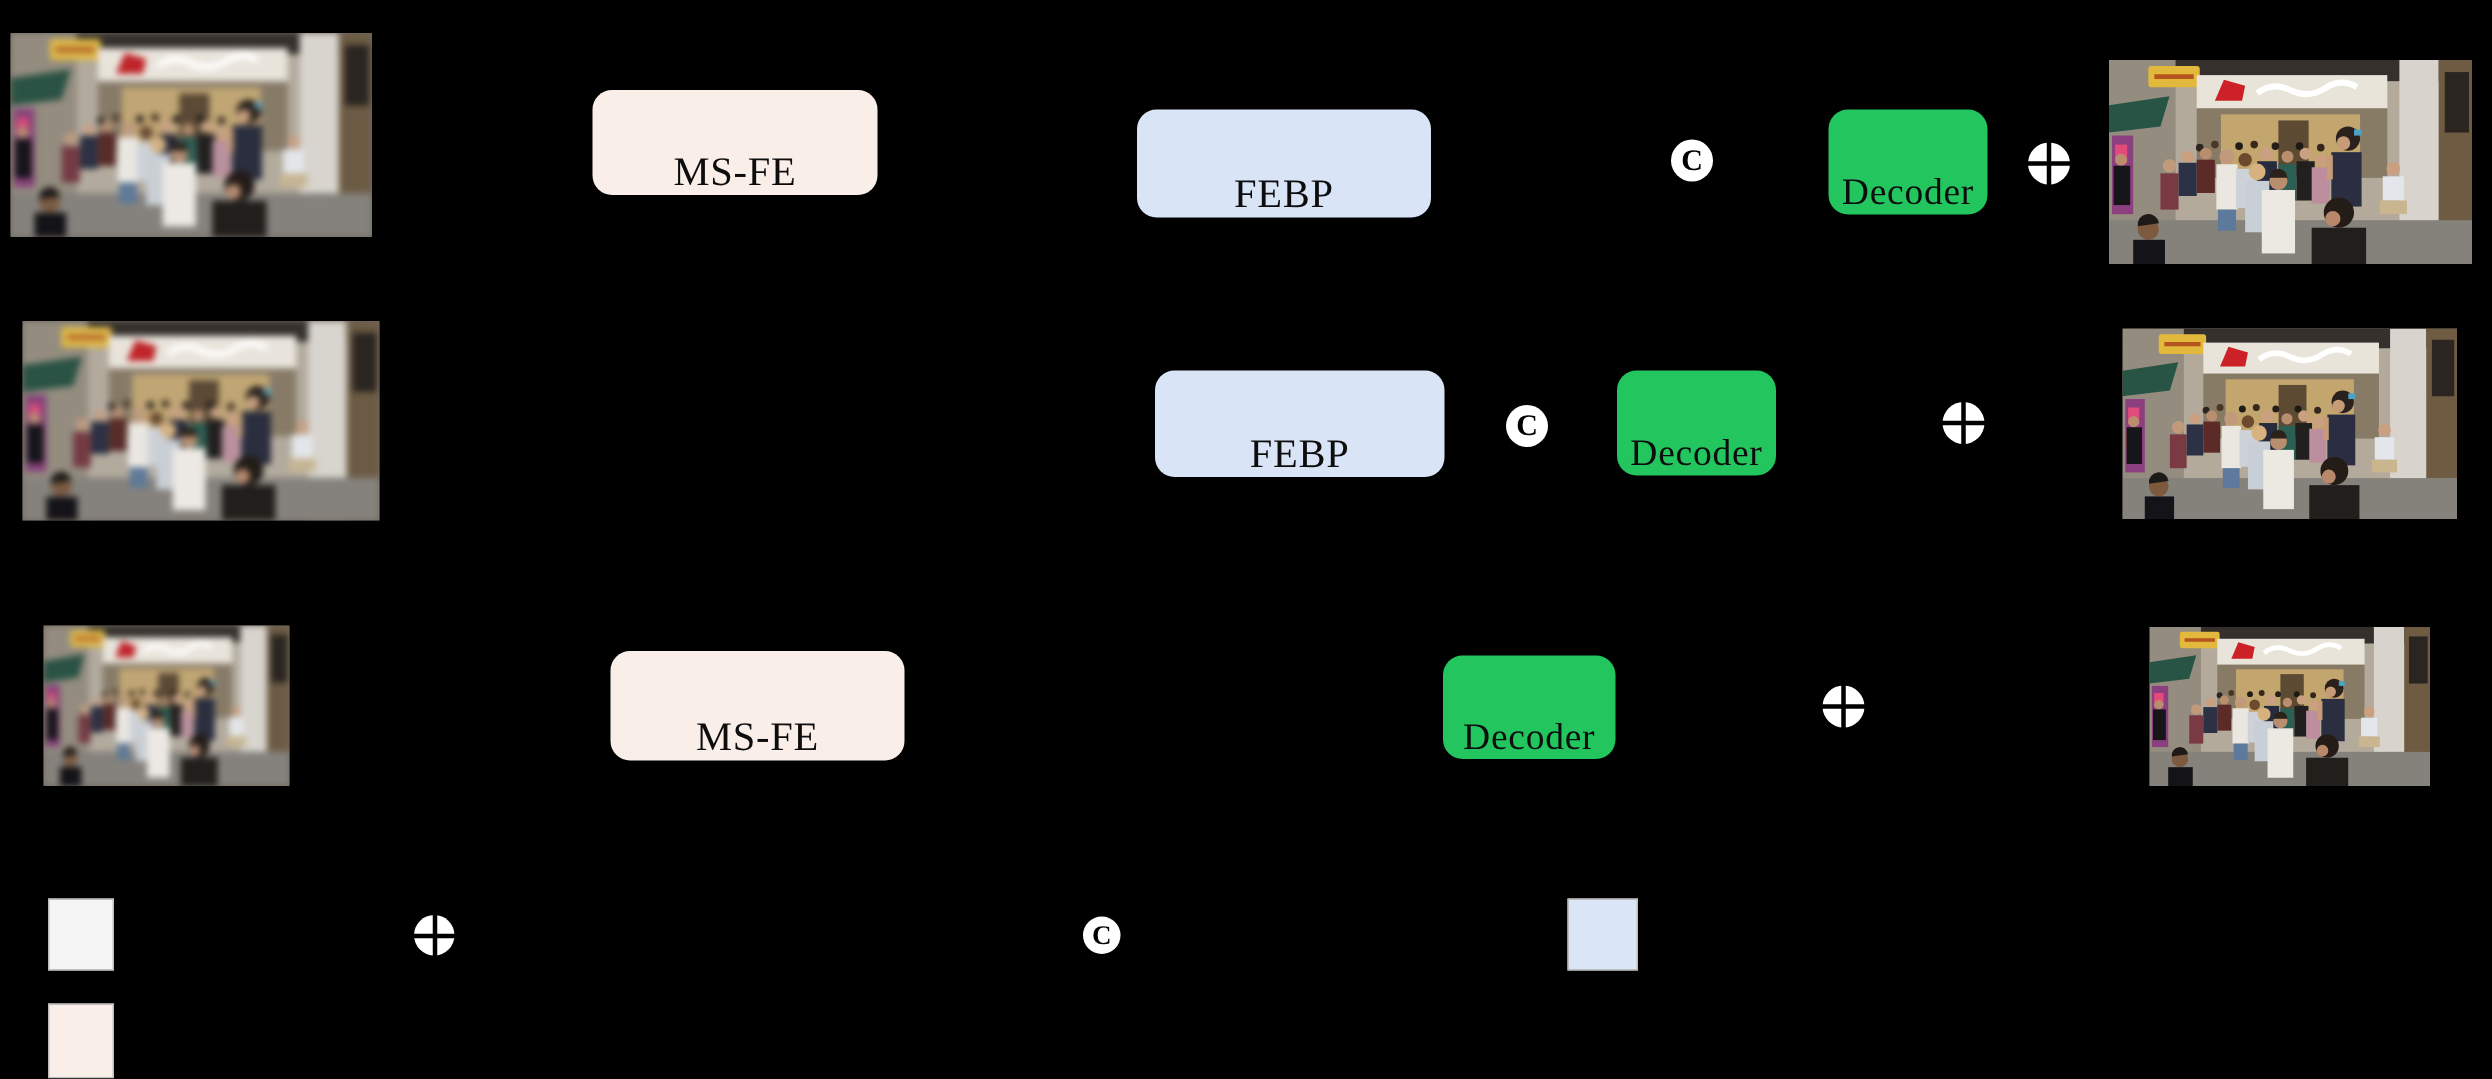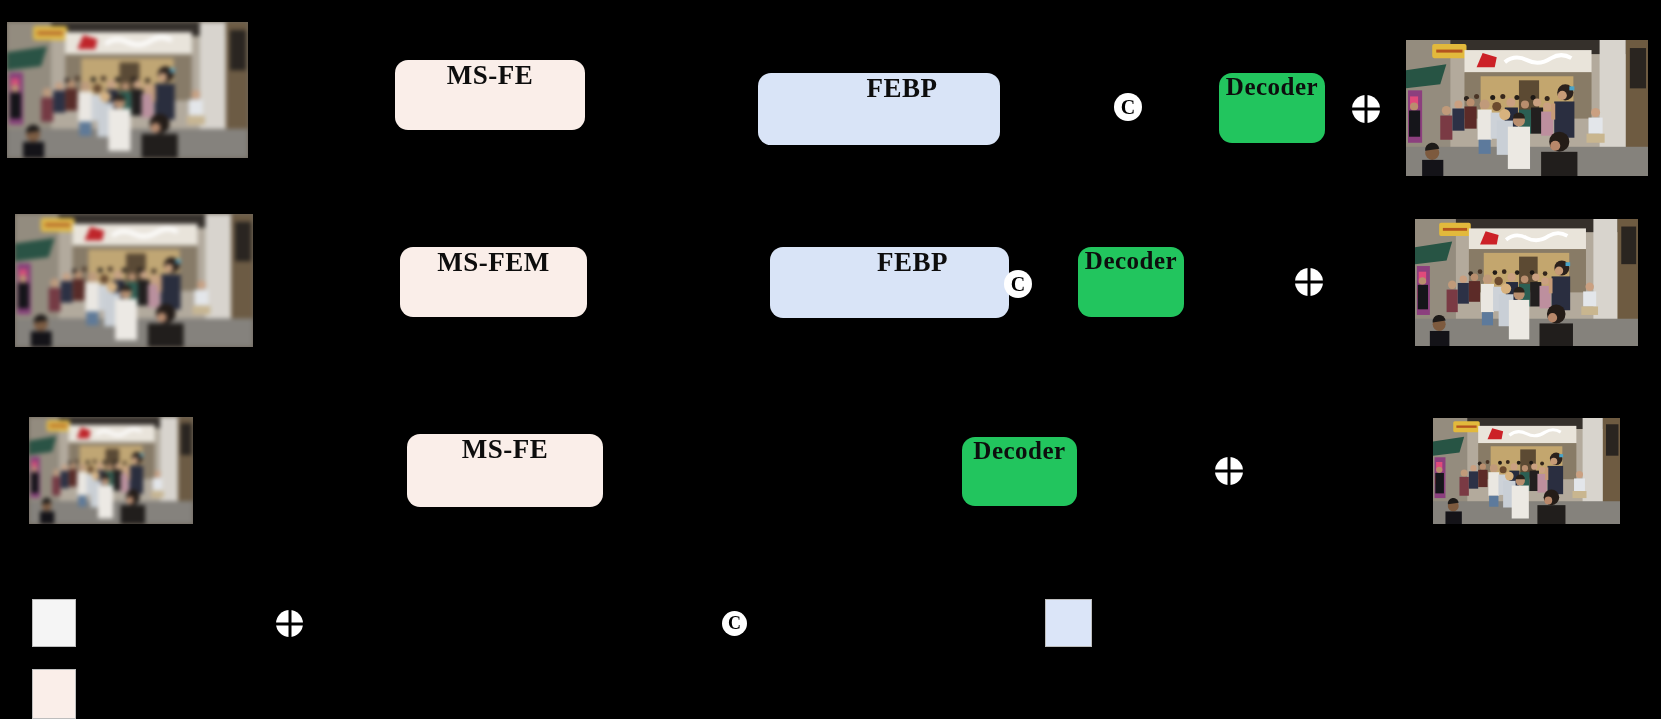--- a/index.html
+++ b/index.html
@@ -2,26 +2,26 @@
 <html><head>
 <meta charset="utf-8">
 <style>
   html,body{margin:0;padding:0;background:#000;}
   .canvas{
     position:relative;width:1661px;height:719px;background:#000000;overflow:hidden;
     font-family:"Liberation Serif","DejaVu Serif",serif;
   }
   
   .node{
-    position:absolute;display:flex;align-items:flex-start;justify-content:center;
-    border-radius:13px;font-weight:bold;font-size:27px;color:#0d0d0d;
+    position:absolute;display:flex;align-items:flex-end;justify-content:center;
+    border-radius:13px;font-weight:normal;font-size:27px;color:#0d0d0d;
     letter-spacing:0.5px;
   }
   .node.pink{background:#FAEEE9;}
-  .node.blue{background:#D9E4F7;padding-left:46px;}
+  .node.blue{background:#D9E4F7;}
   .node.white{background:#22c55e;}
   
   .op{position:absolute;background:#ffffff;border-radius:50%;}
   .op-c{
     display:flex;align-items:center;justify-content:center;
     font-weight:bold;font-size:20px;color:#000;
     font-family:"Liberation Serif","DejaVu Serif",serif;
   }
   .op-c.small{font-size:18px;}
   .op-add::before,.op-add::after{content:"";position:absolute;background:#000;}
@@ -147,23 +147,20 @@
     <svg viewBox="0 0 240 135" preserveAspectRatio="none">
         <use href="#scene-g" xlink:href="#scene-g"></use>
       </svg>
   </div>
 
   <div class="photo blurry" style="left:15px;top:214px;width:238px;height:133px;">
     <svg viewBox="0 0 240 135" preserveAspectRatio="none">
         <use href="#scene-g" xlink:href="#scene-g"></use>
       </svg>
   </div>
-  <div class="node pink" style="left:400px;top:247px;width:187px;height:70px;">
-    <span>MS-FEM</span>
-  </div>
   <div class="node blue" style="left:770px;top:247px;width:193px;height:71px;">
     <span>FEBP</span>
   </div>
   <div class="op op-c" style="left:1004px;top:270px;width:28px;height:28px;">
     <span>C</span>
   </div>
   <div class="node white" style="left:1078px;top:247px;width:106px;height:70px;font-size:25px;">
     <span>Decoder</span>
   </div>
   <div class="op op-add" style="left:1295px;top:268px;width:28px;height:28px;"></div>

